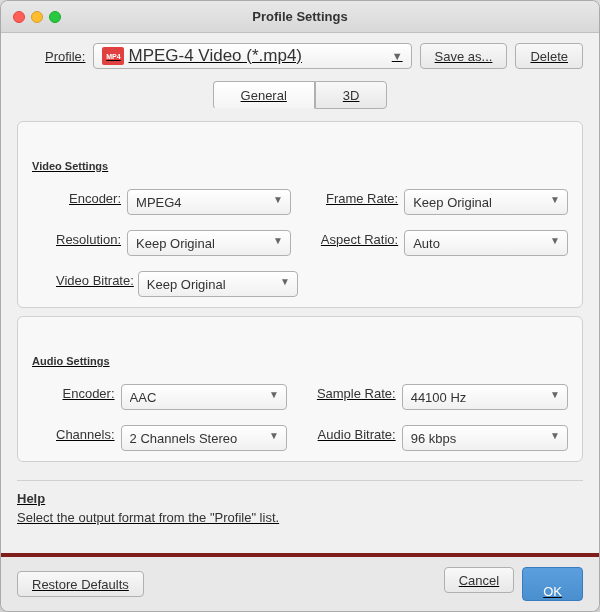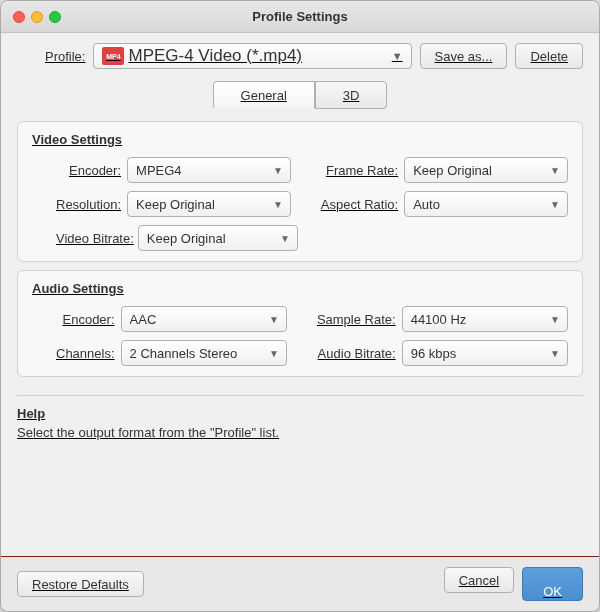--- a/index.html
+++ b/index.html
@@ -78,20 +78,21 @@
       -webkit-appearance: none;
       border: 1px solid #b0b0b0;
       border-radius: 4px;
       background: linear-gradient(to bottom, #fff, #f0f0f0);
       padding: 0 24px 0 8px;
       font-size: 13px;
       color: #333;
       cursor: pointer;
       height: 26px;
       outline: none;
+      margin-top: 7px;
     }
     .select-arrow {
       position: absolute;
       right: 8px;
       top: 50%;
       transform: translateY(-50%);
       pointer-events: none;
       color: #666;
       font-size: 10px;
     }
@@ -133,24 +134,25 @@
     .tab-btn:last-child {
       border-radius: 0 4px 4px 0;
     }
     .section {
       background: #f8f8f8;
       border: 1px solid #d0d0d0;
       border-radius: 6px;
       padding: 10px 14px;
     }
     .section-title {
-      font-size: 13px;
+      font-size: 11px;
       font-weight: 600;
       color: #333;
       margin-bottom: 10px;
+      margin-top: 28px;
     }
     .form-grid {
       display: grid;
       grid-template-columns: auto 1fr auto 1fr;
       gap: 8px 6px;
       align-items: center;
     }
     .form-label {
       font-size: 13px;
       color: #333;
@@ -188,21 +190,21 @@
     .divider {
       height: 1px;
       background: #d0d0d0;
       margin: 4px 0;
     }
     .footer {
       display: flex;
       justify-content: space-between;
       align-items: center;
       padding: 10px 16px;
-      border-top: 1px solid #7f1d1d;
+      border-top: 4px solid #7f1d1d;
       background: #e8e8e8;
       border-radius: 0 0 8px 8px;
     }
     .footer-right {
       display: flex;
       gap: 8px;
     }
     .btn-primary {
       height: 26px;
       padding: 16px 20px;

